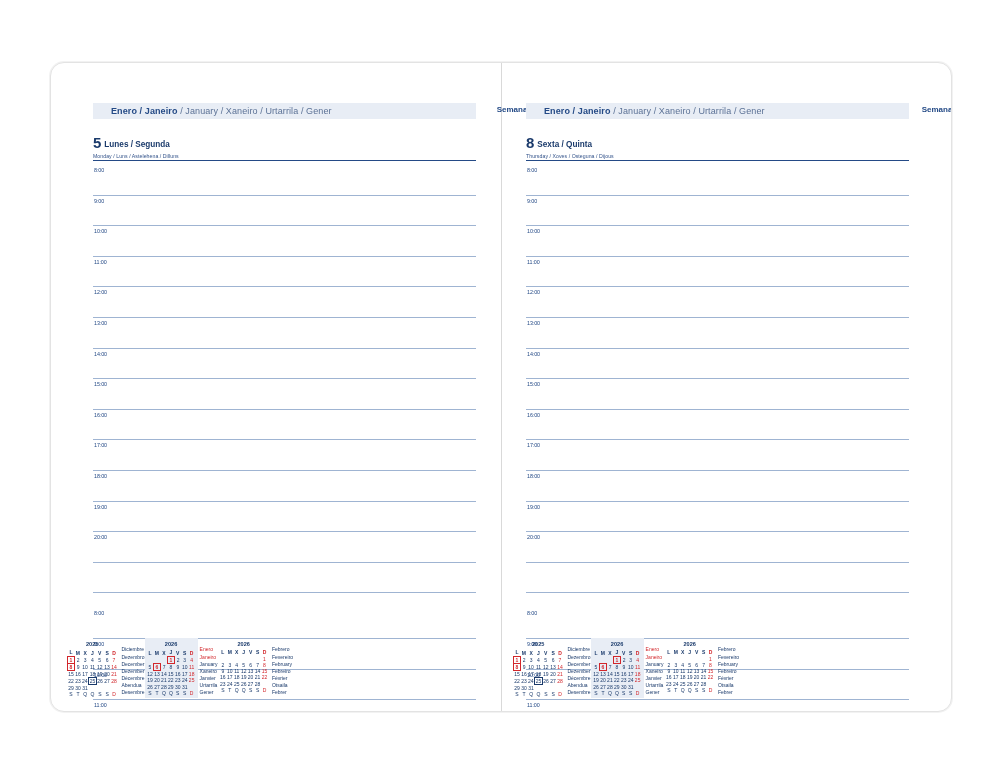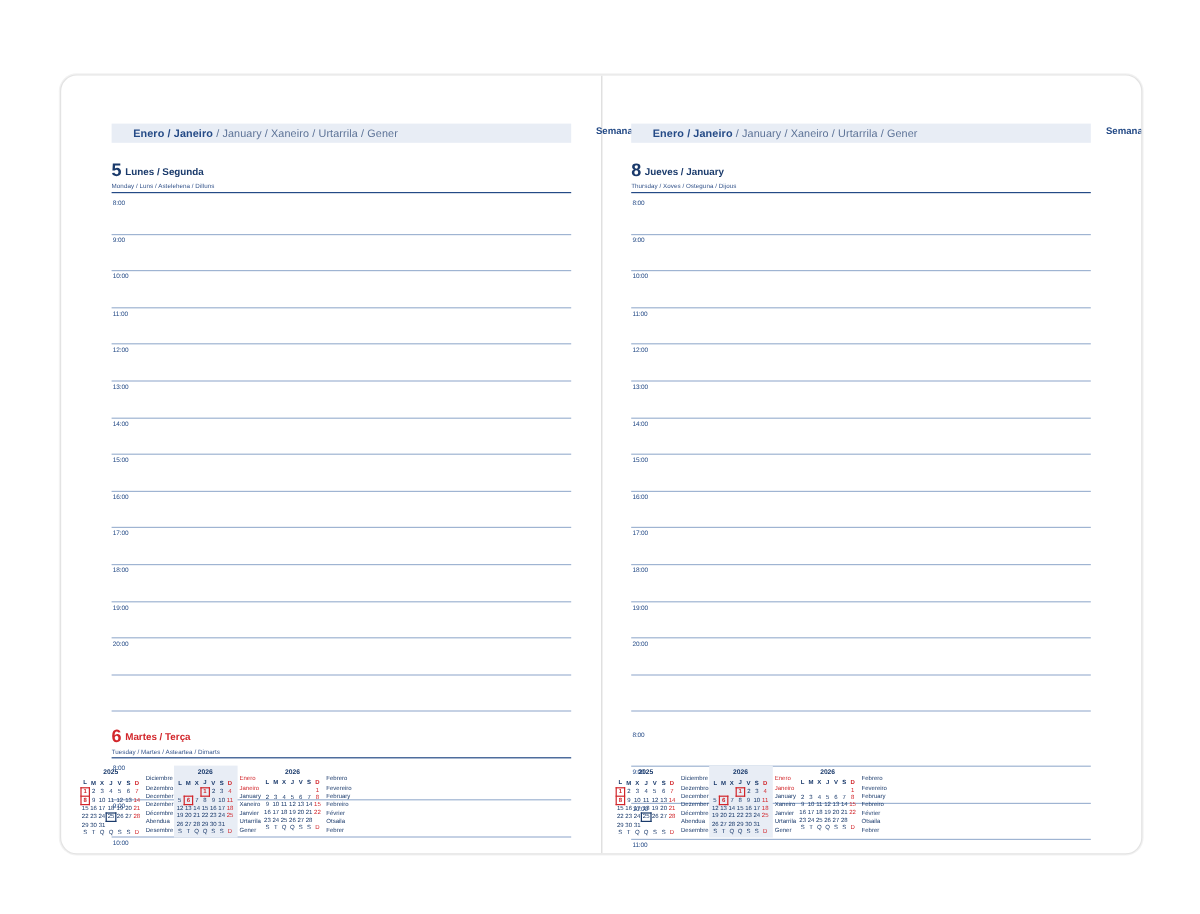--- a/index.html
+++ b/index.html
@@ -264,24 +264,20 @@
                 <span class="t">19:00</span>
               </div>
             <div class="slot">
                 <span class="t">20:00</span>
               </div>
             <div class="slot plain"></div>
           </div>
         </div>
 
         <div class="col">
-          <div class="dayhead red">
-            <span class="num">6</span><span class="nm">Martes / Terça</span>
-            <div class="sub">Tuesday / Martes / Asteartea / Dimarts</div>
-          </div>
           <div class="slots">
             <div class="slot">
                 <span class="t">8:00</span>
               </div>
             <div class="slot">
                 <span class="t">9:00</span>
               </div>
             <div class="slot">
                 <span class="t">10:00</span>
               </div>
@@ -621,21 +617,21 @@
           <b>Enero / Janeiro</b>
           <span class="light">/ January / Xaneiro / Urtarrila / Gener</span>
         </div>
         <div class="week">Semana 2</div>
       </div>
 
       <div class="cols">
 
         <div class="col">
           <div class="dayhead blue">
-            <span class="num">8</span><span class="nm">Jueves / January</span>
+            <span class="num">8</span><span class="nm">Sexta / Quinta</span>
             <div class="sub">Thursday / Xoves / Osteguna / Dijous</div>
           </div>
           <div class="slots">
             <div class="slot">
                 <span class="t">8:00</span>
               </div>
             <div class="slot">
                 <span class="t">9:00</span>
               </div>
             <div class="slot">

